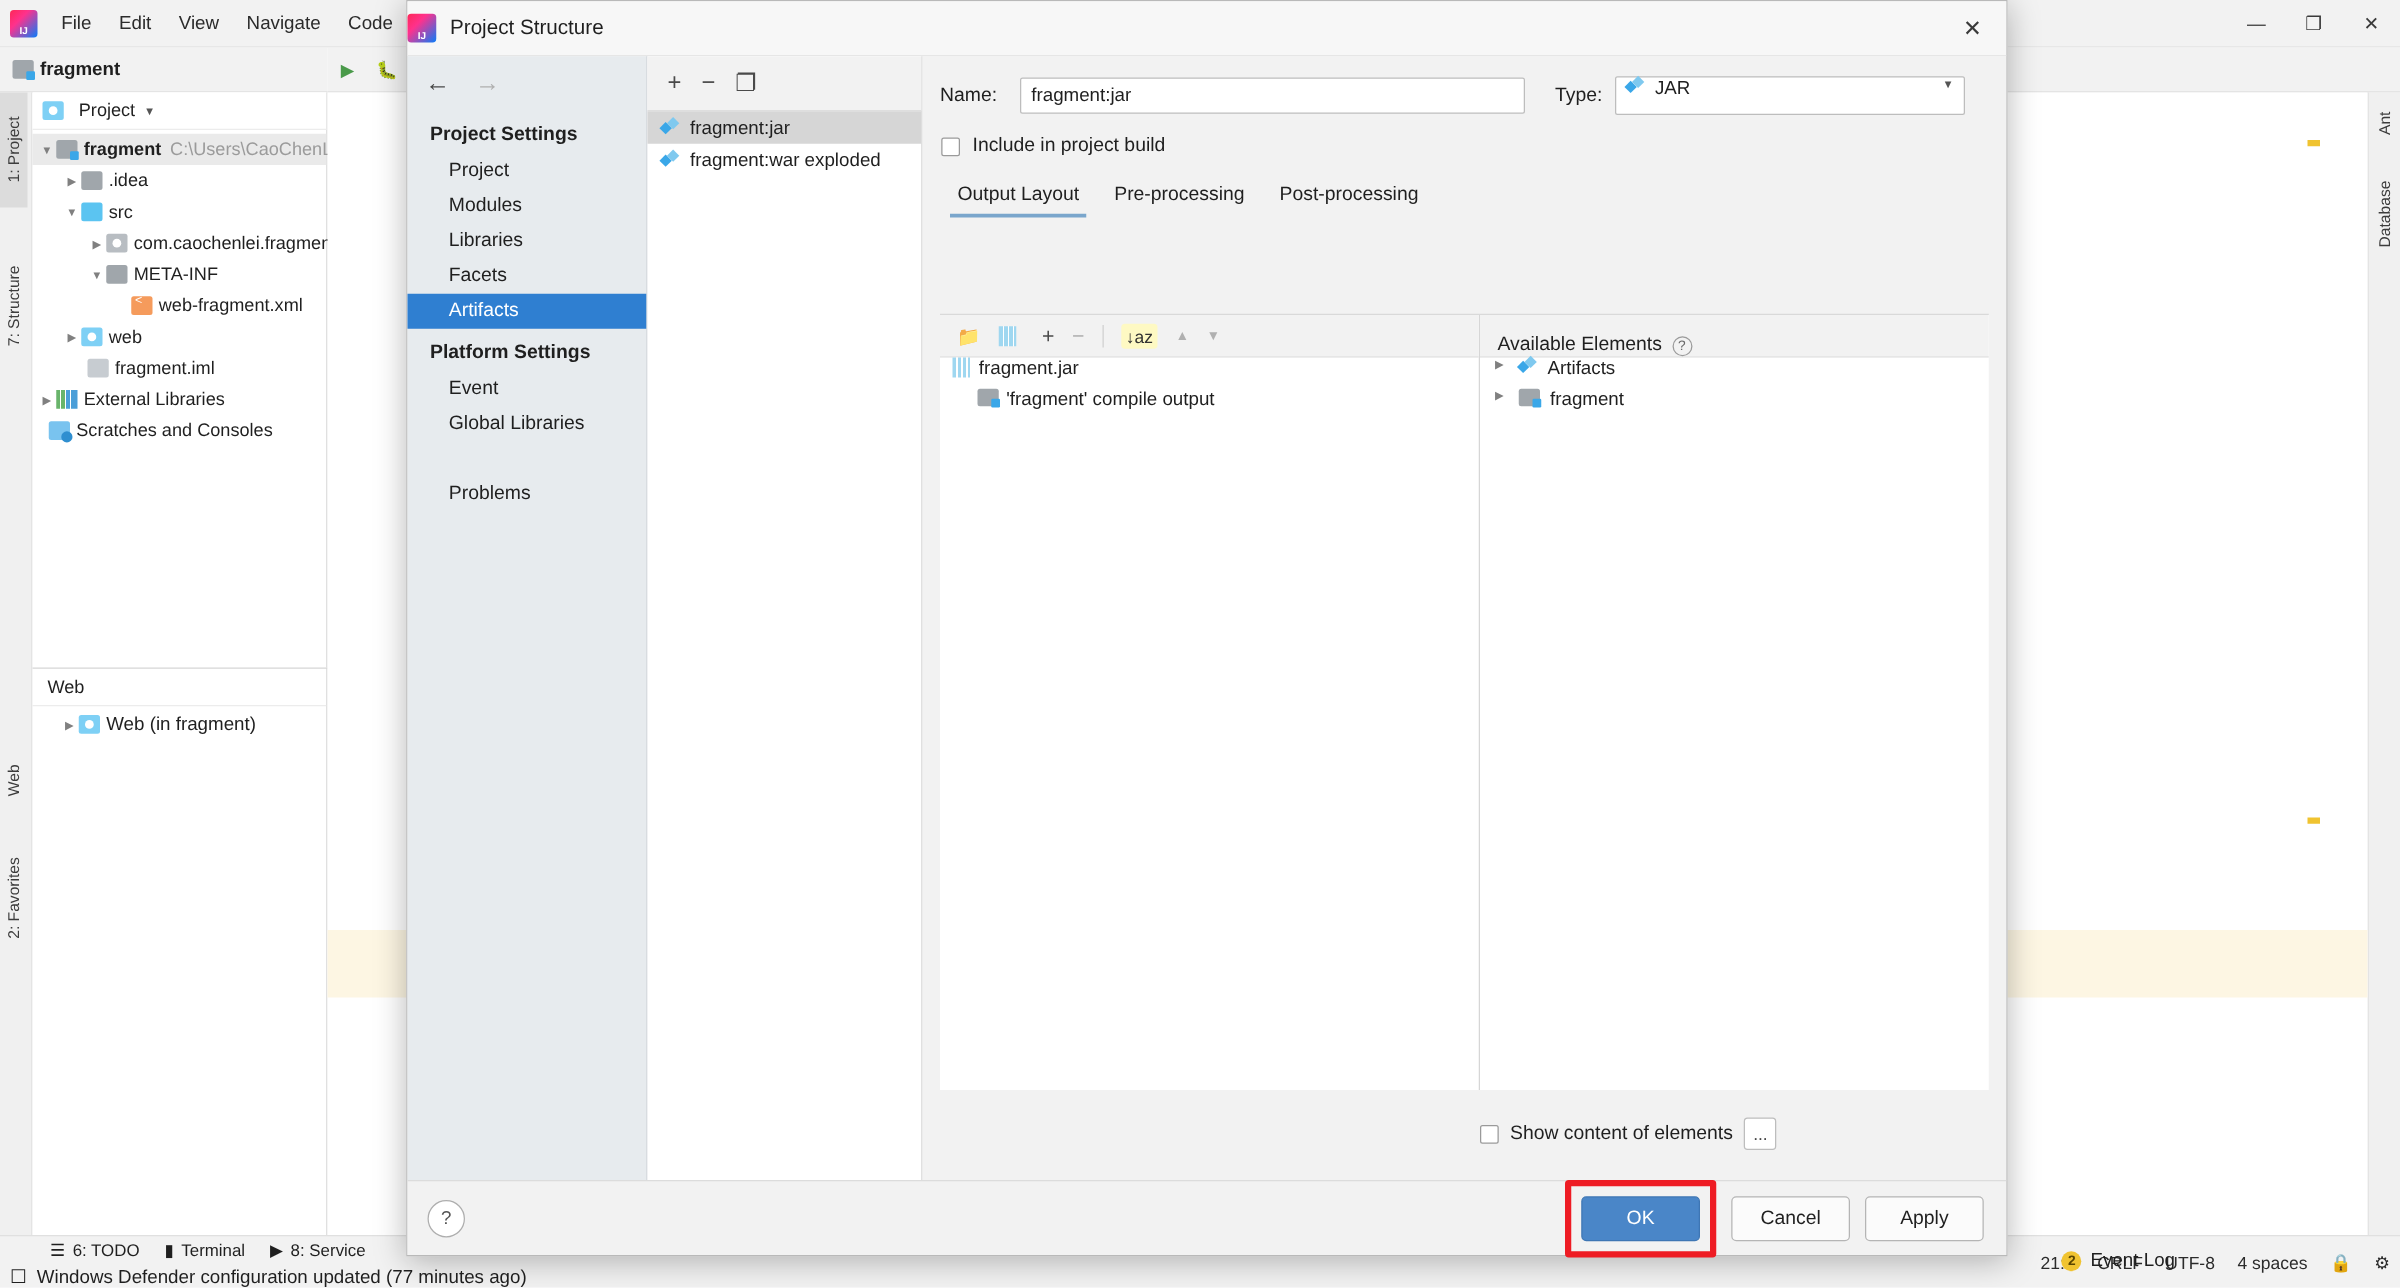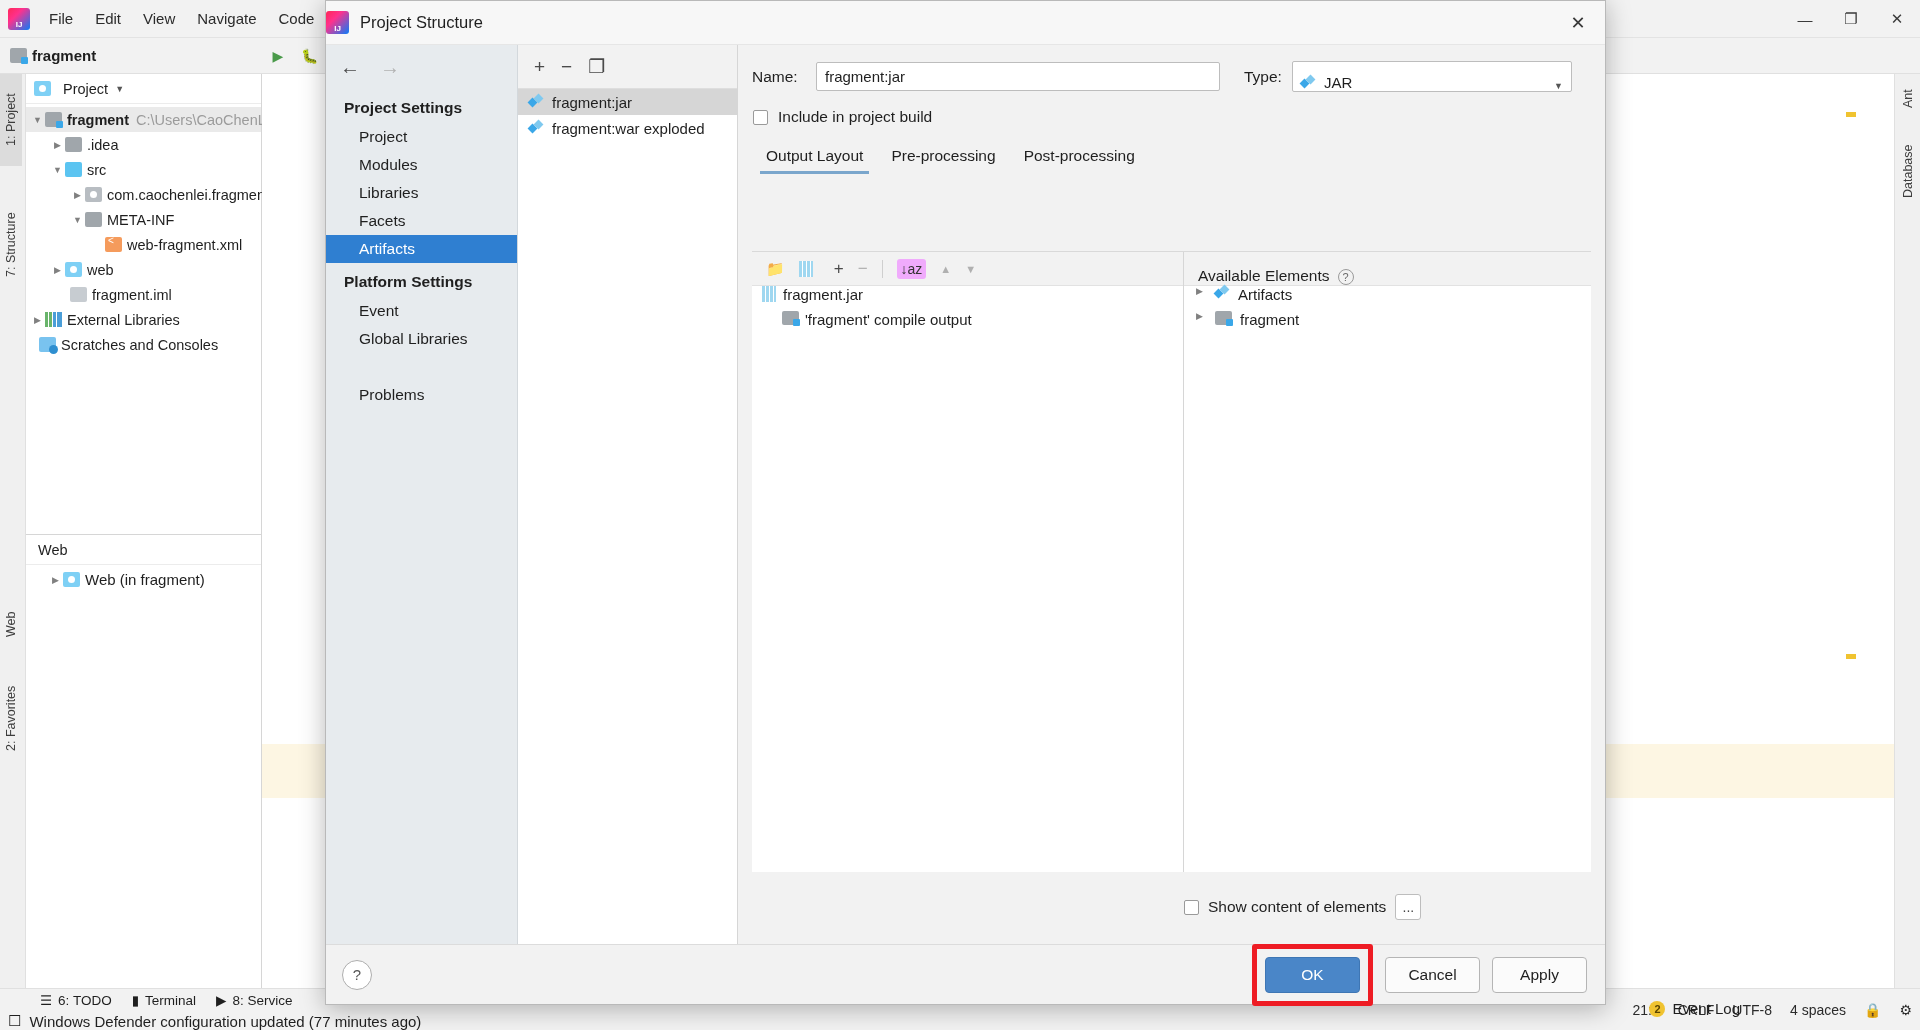--- a/index.html
+++ b/index.html
@@ -140,21 +140,21 @@
   .art-item.sel { background:#d6d6d6; }
   .dia { width:15px;height:15px;flex:0 0 15px; position:relative; }
   .dia::before, .dia::after { content:""; position:absolute; width:7px;height:7px; background:#3aa7e8; transform:rotate(45deg);}
   .dia::before{left:0;top:4px;} .dia::after{left:6px;top:0px;background:#7fc9ef;}
 
   
   .content { position:absolute; left:412px; top:0; right:0; bottom:0; background:#f2f2f2; padding:0 14px;}
   .frow { display:flex; align-items:center; }
   .lbl { font-size:15.5px; color:#1f1f1f; }
   .inp { height:29px; background:#fff; border:1px solid #bdbdbd; border-radius:2px; display:flex; align-items:center; padding:0 8px; font-size:15px; color:#1f1f1f; overflow:hidden; white-space:nowrap;}
-  .combo { height:31px; background:#fff; border:1px solid #bdbdbd; border-radius:2px; display:flex; align-items:flex-end; padding:0 8px; gap:8px; font-size:15px;}
+  .combo { height:31px; background:#fff; border:1px solid #bdbdbd; border-radius:2px; display:flex; align-items:flex-start; padding:0 8px; gap:8px; font-size:15px;}
   .combo .caret { margin-left:auto; font-size:9px; color:#555;}
   .browse { width:29px; height:29px; border:1px solid #bdbdbd; border-left:none; background:#fff; display:flex;align-items:center;justify-content:center;}
   .folder-ic { width:15px;height:12px;background:#d8b96a;border-radius:1px;}
 
   .cbx { width:15px;height:15px;border:1px solid #9a9a9a;background:#fff;border-radius:2px;display:inline-block;flex:0 0 15px;}
 
   .tabs { display:flex; gap:0; margin-top:16px; border-bottom:0;}
   .tab { padding:5px 14px 9px 14px; font-size:15.5px; color:#1f1f1f; position:relative;}
   .tab.sel::after { content:""; position:absolute; left:8px; right:8px; bottom:0; height:3px; background:#7aa6cc;}
 
@@ -410,21 +410,21 @@
       </div>
 
       <div class="panelwrap">
         <div class="outpanel">
           <div class="out-toolbar">
             <span style="font-size:15px;color:#4a4a4a;">📁</span>
             <span class="jaric" style="display:inline-block;"></span>
             <span style="font-size:17px;color:#4a4a4a;">+</span>
             <span style="font-size:17px;color:#b0b0b0;">−</span>
             <span style="width:1px;height:18px;background:#cfcfcf;display:inline-block;"></span>
-            <span style="font-size:14px;color:#333;background:#f0abfc;border-radius:3px;padding:2px 4px;">↓az</span>
+            <span style="font-size:14px;color:#333;background:#fef9c3;border-radius:3px;padding:2px 4px;">↓az</span>
             <span style="font-size:11px;color:#b0b0b0;">▲</span>
             <span style="font-size:11px;color:#b0b0b0;">▼</span>
           </div>
           <div class="trow2" style="padding-left:10px;">
             <span class="jaric"></span>
             <span>fragment.jar</span>
           </div>
           <div class="trow2" style="padding-left:30px;">
             <span class="modic"></span>
             <span>'fragment' compile output</span>

